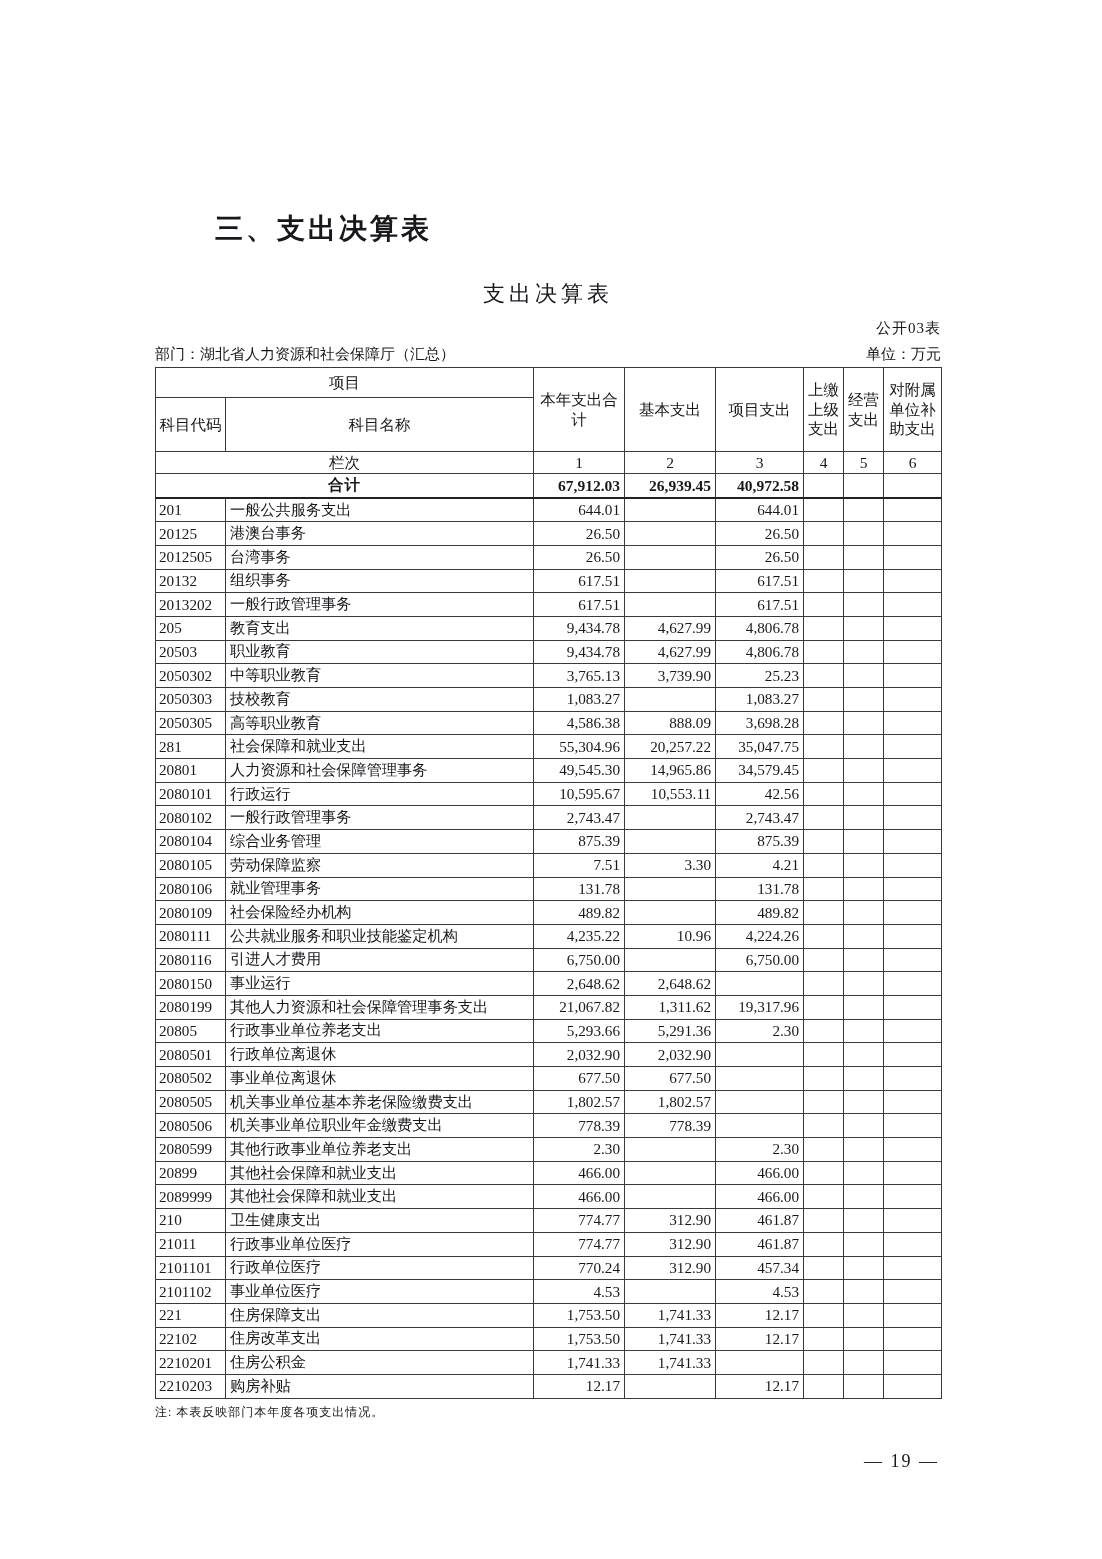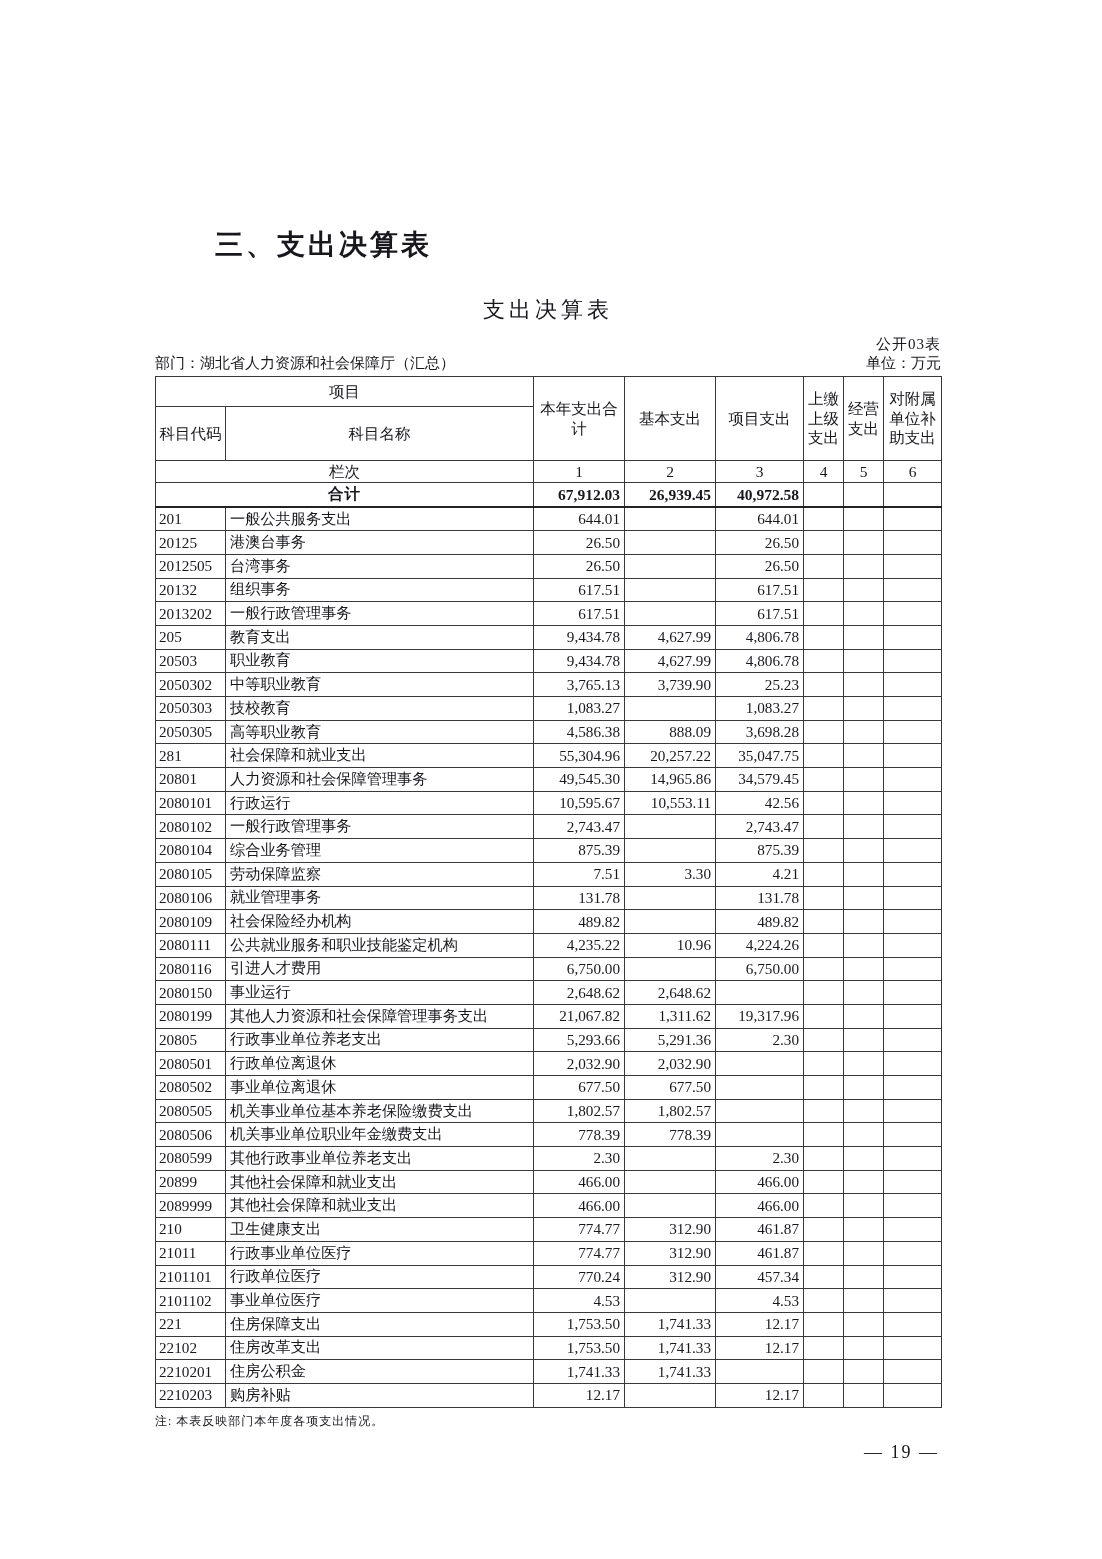--- a/index.html
+++ b/index.html
@@ -4,33 +4,33 @@
 <style>
   * { box-sizing: border-box; }
   html, body { margin: 0; padding: 0; }
   body {
     width: 1102px; height: 1559px;
     background: #ffffff;
     color: #17171c;
     font-family: "Liberation Serif", "DejaVu Serif", serif;
   }
   .page { position: relative; width: 1102px; height: 1559px; overflow: hidden; }
-  .content { position: absolute; left: 155px; top: 16px; width: 786px; }
+  .content { position: absolute; left: 155px; top: 0; width: 786px; }
 
   .section-title {
     margin: 210px 0 0 60px;
     font-size: 28px; font-weight: 700; letter-spacing: 3px;
   }
   .table-title {
     margin-top: 31px; text-align: center;
     font-size: 22px; font-weight: 500; letter-spacing: 4px;
   }
   .table-code { margin-top: 10px; text-align: right; font-size: 15px; letter-spacing: 1px; }
   .meta-row {
-    margin-top: 0; display: flex; justify-content: space-between;
+    margin-top: 7px; display: flex; justify-content: space-between;
     font-size: 15px;
   }
 
   table.fin {
     margin-top: 3px; width: 786px;
     border-collapse: collapse; table-layout: fixed;
     border: 1.5px solid #2c2c31;
   }
   .fin th, .fin td {
     border: 1px solid #38383d;
@@ -57,21 +57,21 @@
   }
   .total-row .total-label { text-align: center; letter-spacing: 1px; }
 
   .data-row td { height: 23.7px; font-size: 15.2px; padding: 0; }
   .fin td.code { text-align: left; padding-left: 3px; }
   .fin td.name { text-align: left; padding-left: 4px; white-space: nowrap; }
   .fin td.num  { text-align: right; padding-right: 4px; white-space: nowrap; }
 
   .note { margin-top: 5px; font-size: 12px; letter-spacing: 1px; }
   .page-number {
-    margin-top: 12px; text-align: right;
+    margin-top: 30px; text-align: right;
     font-size: 18px; padding-right: 2px; letter-spacing: 2px;
   }
 </style>
 </head>
 <body>
 
 <div class="page">
   <div class="content">
 
     <div class="section-title">三、支出决算表</div>

